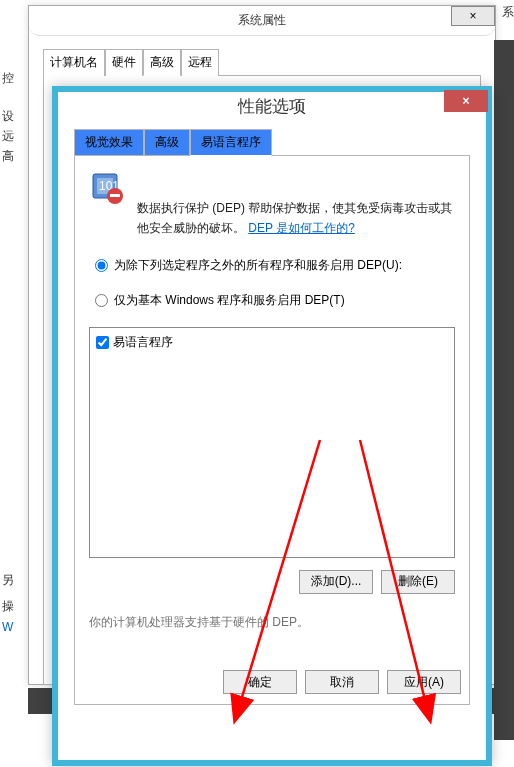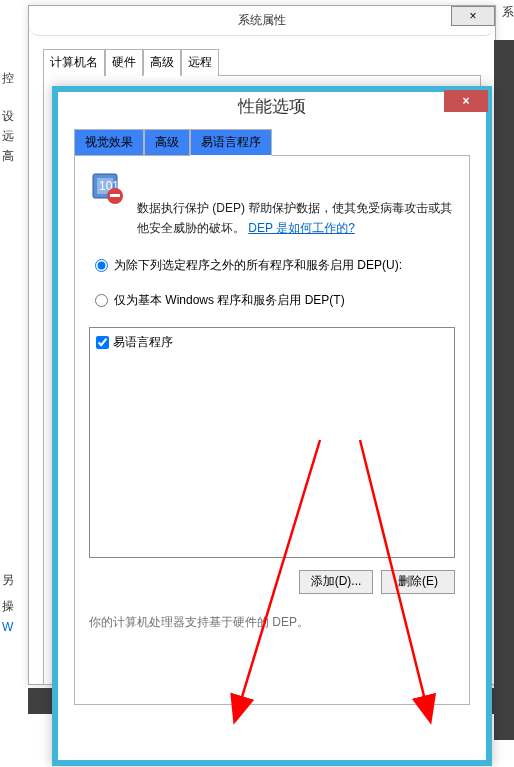--- a/index.html
+++ b/index.html
@@ -136,20 +136,25 @@
         </label>
       </div>
 
       <div class="btn-row">
         <div class="winbtn">添加(D)...</div>
         <div class="winbtn">删除(E)</div>
       </div>
 
       <div class="hw-note">你的计算机处理器支持基于硬件的 DEP。</div>
 
+      <div class="bottom-buttons">
+        <div class="winbtn">确定</div>
+        <div class="winbtn">取消</div>
+        <div class="winbtn">应用(A)</div>
+      </div>
     </div>
   </div>
 </div>
 
 <svg class="arrows-svg">
   <defs>
     <marker id="arrowhead" markerWidth="12" markerHeight="10" refX="10" refY="5" orient="auto">
       <polygon points="0 0, 12 5, 0 10" fill="#ff0000"></polygon>
     </marker>
   </defs>

